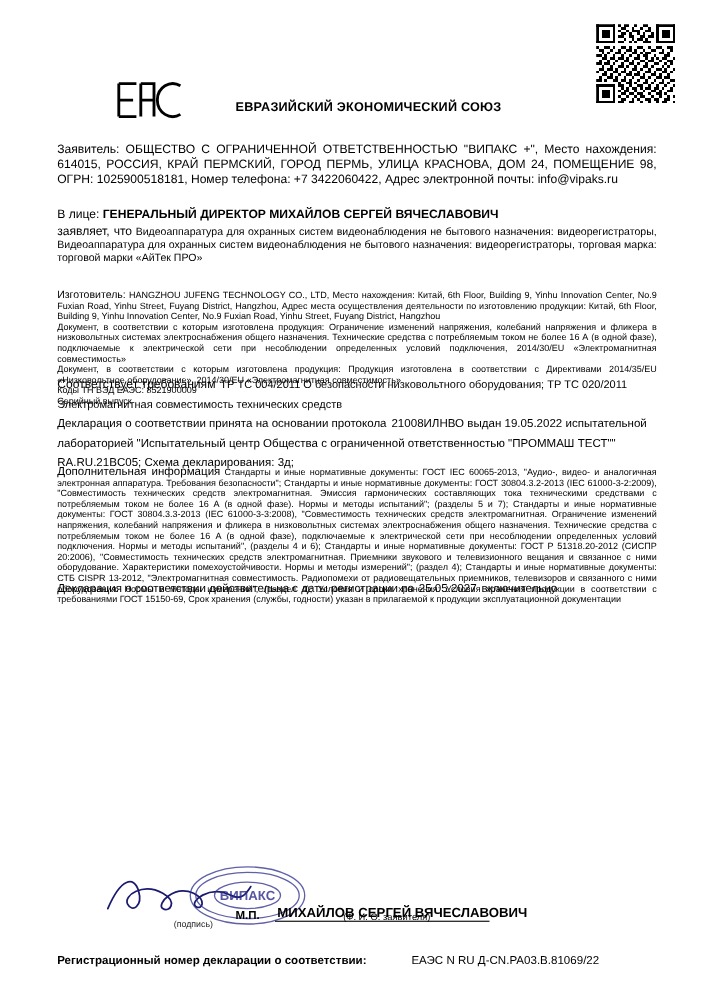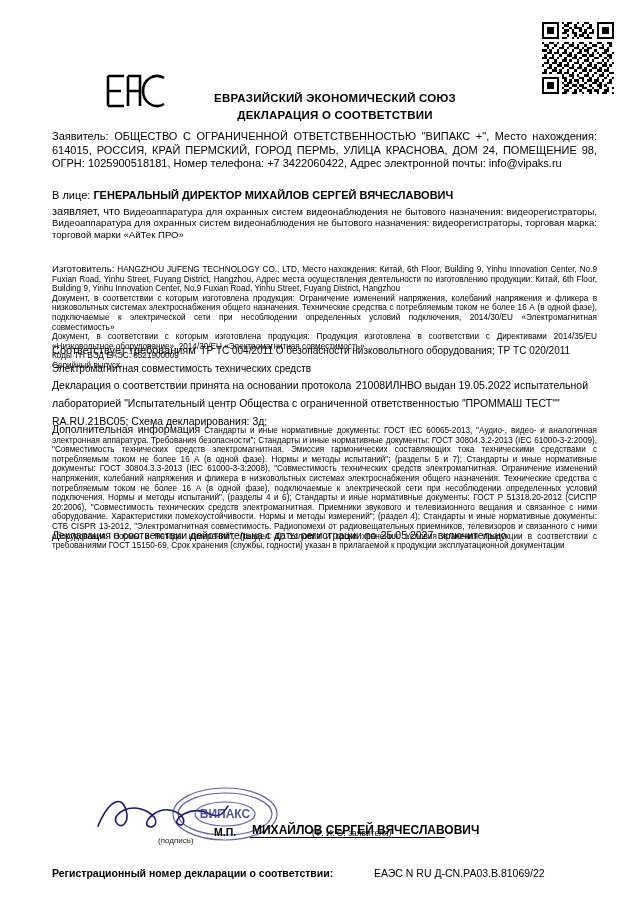--- a/index.html
+++ b/index.html
@@ -405,21 +405,20 @@
     <svg width="64" height="34" viewBox="0 0 64 34">
       <g fill="none" stroke="#000" stroke-width="2.6">
         <path d="M4 2 H20 M4 2 V32 M4 17 H17 M4 32 H20"></path>
         <path d="M24 2 L24 32 M24 2 L36 2 L36 32 M24 17 L36 17"></path>
         <path d="M60 4 A14 15 0 1 0 60 30"></path>
       </g>
     </svg>
   </div>
 
   <div class="doc-title">ЕВРАЗИЙСКИЙ ЭКОНОМИЧЕСКИЙ СОЮЗ</div>
-  <div class="doc-subtitle">ДЕКЛАРАЦИЯ О СООТВЕТСТВИИ</div>
 
   <div class="body-block t11" id="applicant-block">
     <span class="lbl">Заявитель:</span>
     <span>ОБЩЕСТВО С ОГРАНИЧЕННОЙ ОТВЕТСТВЕННОСТЬЮ "ВИПАКС +", Место нахождения: 614015, РОССИЯ, КРАЙ ПЕРМСКИЙ, ГОРОД ПЕРМЬ, УЛИЦА КРАСНОВА, ДОМ 24, ПОМЕЩЕНИЕ 98, ОГРН: 1025900518181, Номер телефона: +7 3422060422, Адрес электронной почты: info@vipaks.ru</span>
   </div>
 
   <div class="body-block t10" id="declares-block">
     <span class="lbl" style="font-size:11px">заявляет, что</span>
     <span>Видеоаппаратура для охранных систем видеонаблюдения не бытового назначения: видеорегистраторы, Видеоаппаратура для охранных систем видеонаблюдения не бытового назначения: видеорегистраторы, торговая марка: торговой марки «АйТек ПРО»</span>
   </div>

